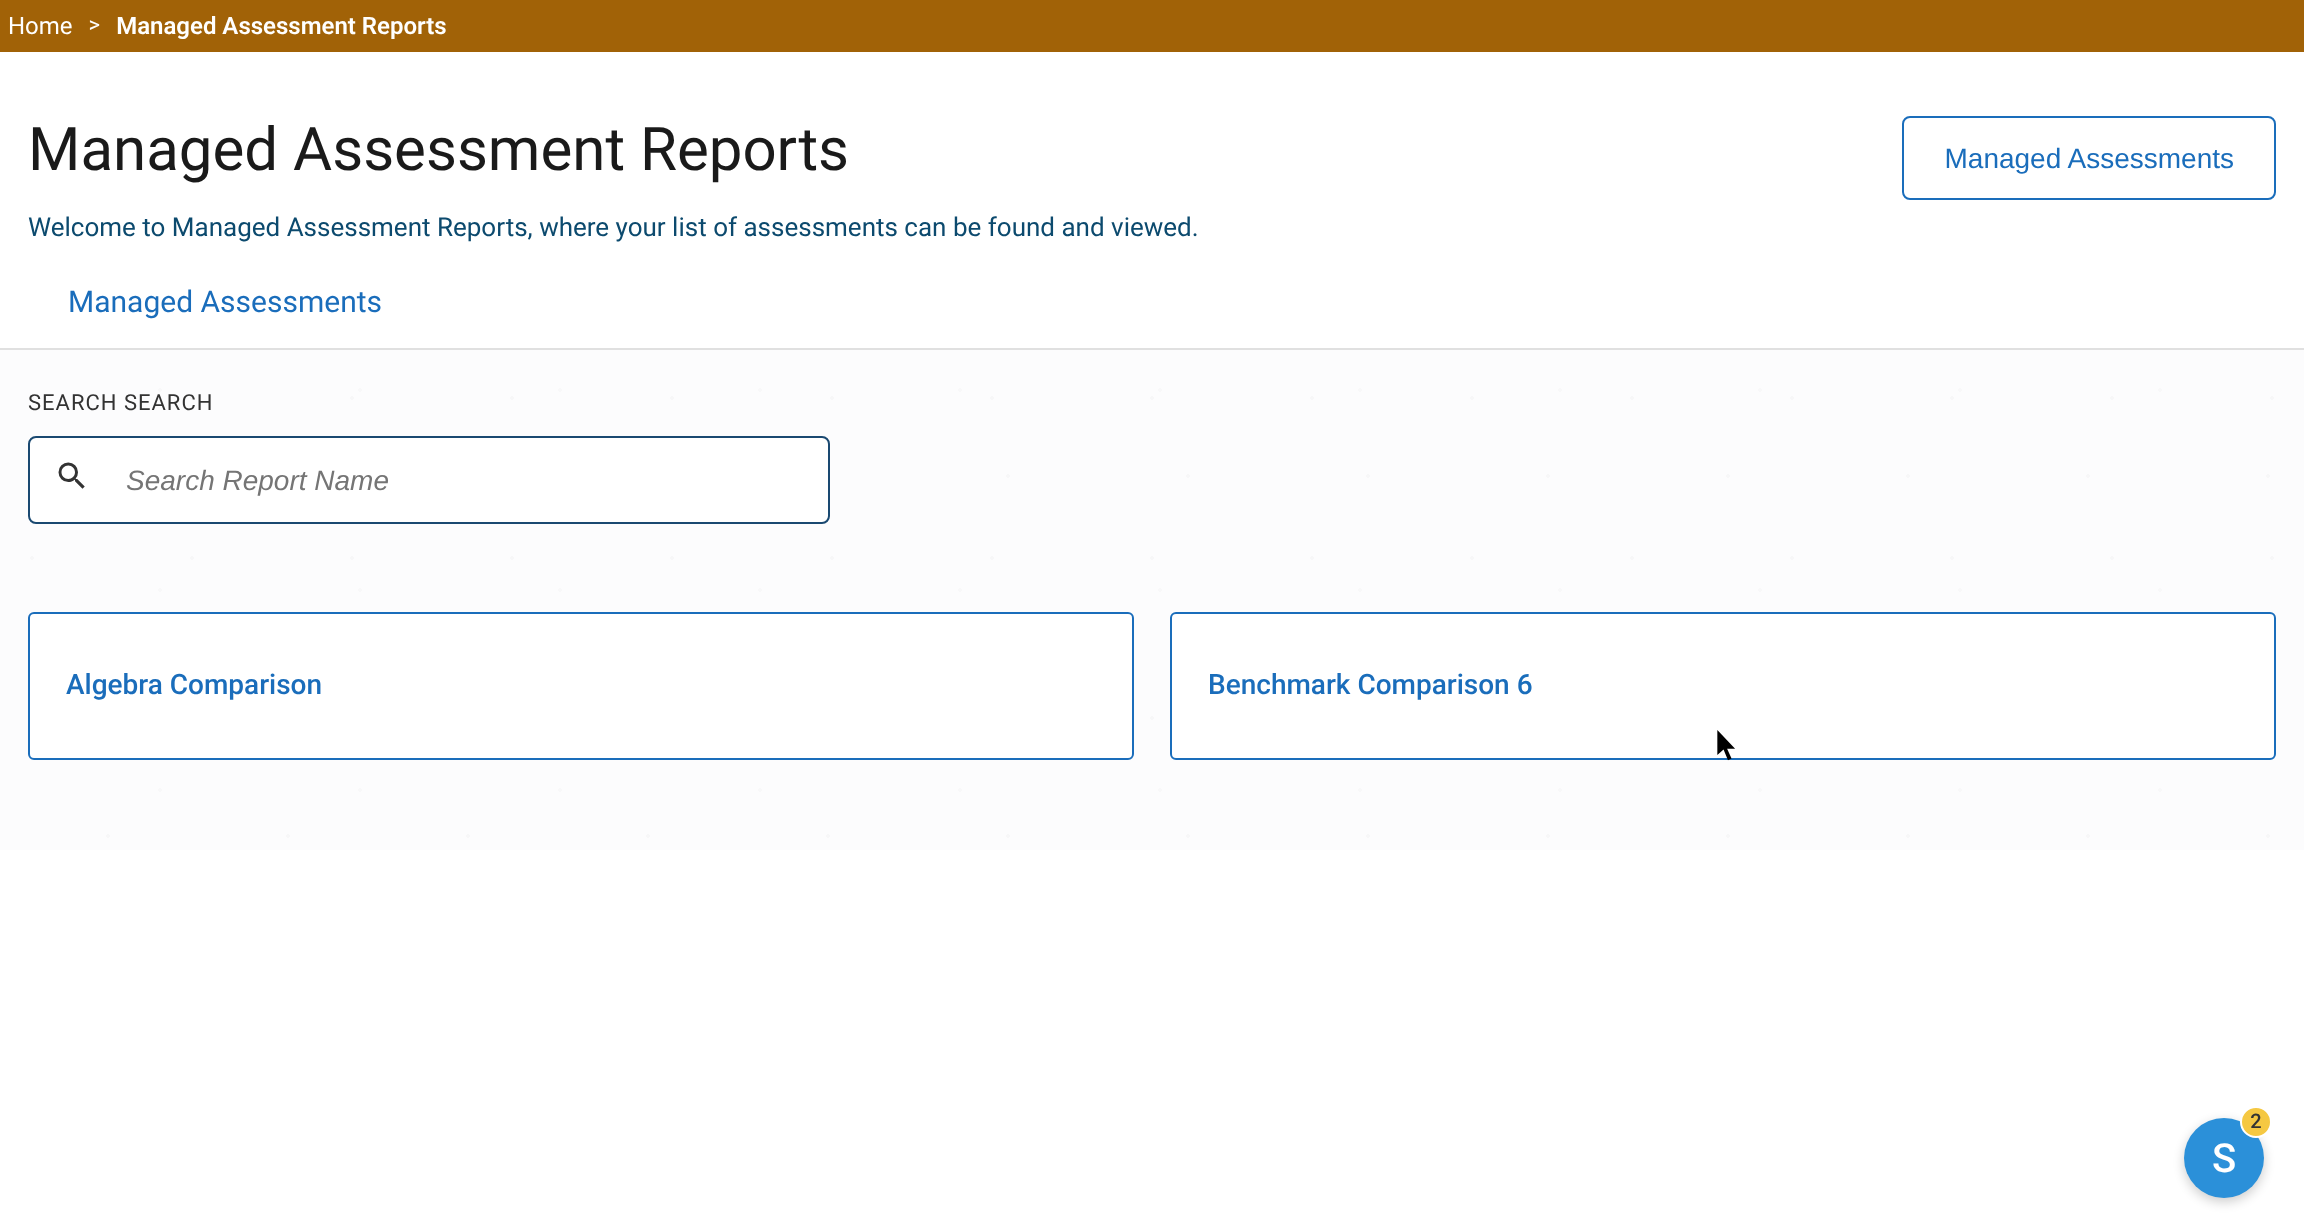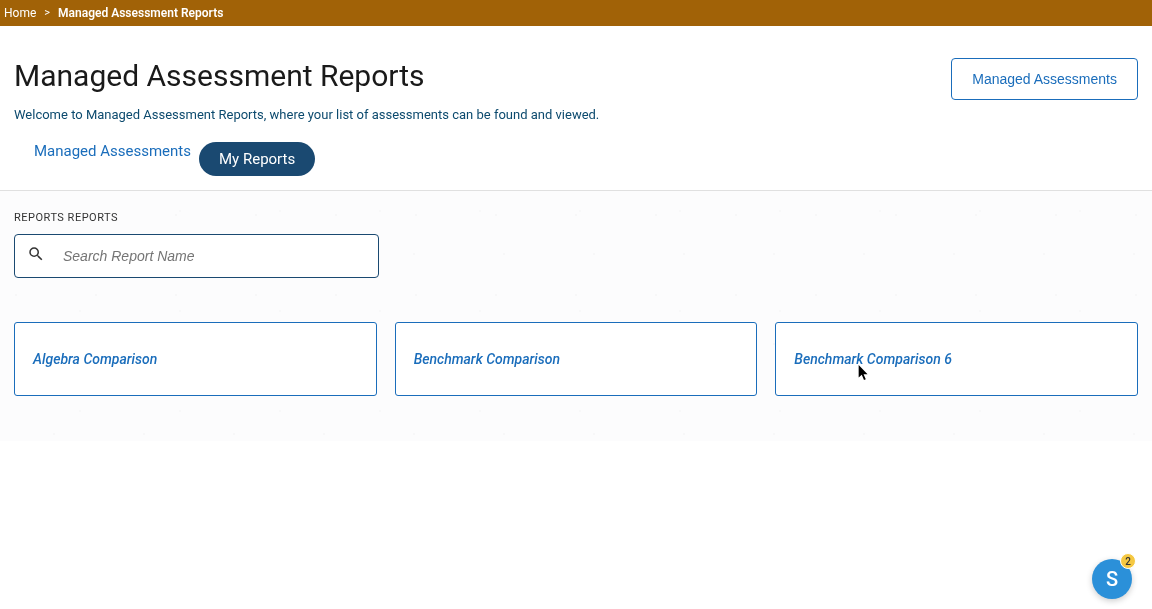--- a/index.html
+++ b/index.html
@@ -103,21 +103,21 @@
     .search-label {
       font-size: 11px;
       letter-spacing: 0.5px;
       color: #333;
       margin-bottom: 10px;
       position: relative;
     }
     .search-wrap {
       border: 1px solid #1a4971;
       border-radius: 4px;
-      width: 365px;
+      width: 401px;
       display: flex;
       align-items: center;
       padding: 10px 12px;
       background: #fff;
       position: relative;
     }
     .search-wrap svg {
       width: 18px;
       height: 18px;
       margin-right: 18px;
@@ -130,21 +130,20 @@
       font-style: italic;
       color: #666;
       flex: 1;
       background: transparent;
     }
     .cards {
       display: flex;
       gap: 18px;
       margin-top: 44px;
       position: relative;
-      font-style: italic;
     }
     .card {
       flex: 1;
       border: 1px solid #1a6dbb;
       border-radius: 3px;
       background: #fff;
       padding: 28px 18px;
       cursor: pointer;
     }
     .card-title {
@@ -205,44 +204,40 @@
 
 <div class="header-area">
   <h1 class="page-title">Managed Assessment Reports</h1>
   <button class="compare-btn">Managed Assessments</button>
 </div>
 
 <p class="page-subtitle">Welcome to Managed Assessment Reports, where your list of assessments can be found and viewed.</p>
 
 <div class="tabs">
   <div class="tab tab-inactive">Managed Assessments</div>
-  <div class="tab tab-active">My Reports</div>
 </div>
 
 <div class="divider"></div>
 
 <div class="content-area">
-  <div class="search-label">REPORTS REPORTS</div>
+  <div class="search-label">SEARCH SEARCH</div>
   <div class="search-wrap">
     <span>
       <svg viewBox="0 0 24 24">
           <path d="M15.5 14h-.79l-.28-.27A6.471 6.471 0 0016 9.5 6.5 6.5 0 109.5 16c1.61 0 3.09-.59 4.23-1.57l.27.28v.79l5 4.99L20.49 19l-4.99-5zm-6 0C7.01 14 5 11.99 5 9.5S7.01 5 9.5 5 14 7.01 14 9.5 11.99 14 9.5 14z"></path>
         </svg>
     </span>
     <input type="text" placeholder="Search Report Name" style="">
   </div>
 
   <div class="cards">
     <div class="card">
       <div class="card-title">Algebra Comparison</div>
     </div>
     <div class="card">
-      <div class="card-title">Benchmark Comparison</div>
-    </div>
-    <div class="card">
       <div class="card-title">Benchmark Comparison 6</div>
     </div>
   </div>
 </div>
 
 <div class="fab">
   <span>S</span>
   <div class="fab-badge">2</div>
 </div>
 

